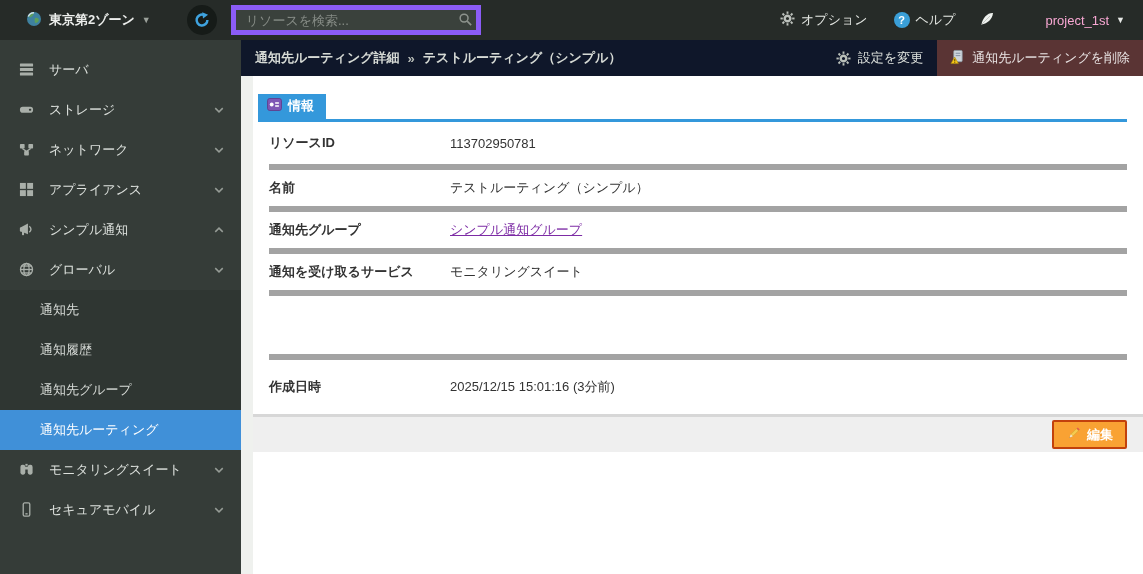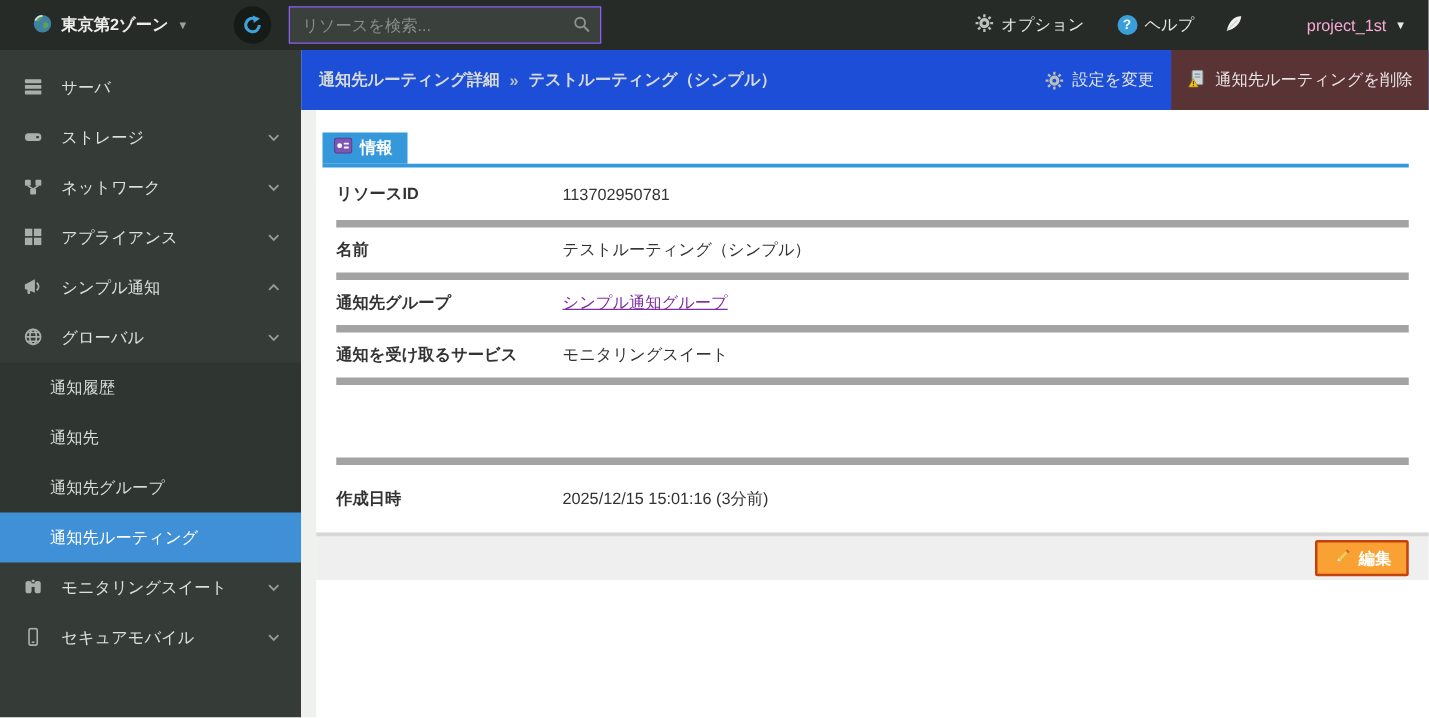--- a/index.html
+++ b/index.html
@@ -8,21 +8,21 @@
 
   
   .topbar { height:40px; background:#262b28; display:flex; align-items:center;
     padding:0 18px 0 26px; color:#e4e7e3; }
   .zone { display:flex; align-items:center; gap:7px; cursor:pointer; }
   .zone-label { font-weight:bold; color:#eceeec; }
   .caret { font-size:9px; color:#9ba19b; }
   .refresh-wrap { width:30px; height:30px; border-radius:50%; background:#161b18;
     display:flex; align-items:center; justify-content:center; margin-left:36px; cursor:pointer; }
   .searchbox { position:relative; margin-left:14px; }
-  .searchbox input { width:250px; height:30px; background:#3a413c; border:1px solid #8b5cf6;
+  .searchbox input { width:250px; height:30px; background:#3a413c; border:5px solid #8b5cf6;
     color:#fdba74; padding:0 32px 0 10px; outline:none; font-size:13px;
     font-family:"Liberation Sans","DejaVu Sans",sans-serif; }
   .searchbox input::placeholder { color:#878d87; }
   .search-icon { position:absolute; right:8px; top:7px; }
   .topbar-right { margin-left:auto; display:flex; align-items:center; gap:10px; }
   .tb-btn { display:flex; align-items:center; gap:6px; color:#e4e7e3; cursor:pointer; padding:0 8px; }
   .help-circle { width:16px; height:16px; border-radius:50%; background:#3a9fd8; color:#fff;
     font-size:11px; font-weight:bold; display:flex; align-items:center; justify-content:center; }
   .feather { margin:0 6px; cursor:pointer; }
   .project { display:flex; align-items:center; gap:7px; margin-left:34px; cursor:pointer; }
@@ -36,21 +36,21 @@
   .side-item .s-icon { width:18px; height:16px; color:#a9afa9; margin-right:13px; flex-shrink:0; }
   .side-item .s-label { flex:1; }
   .chev { color:#969c96; width:12px; height:12px; }
   .submenu { background:#2f3632; }
   .sub-item { height:40px; display:flex; align-items:center; padding-left:40px;
     color:#d8dcd8; cursor:pointer; }
   .sub-item.active { background:#4090d8; color:#fff; }
 
   
   .main { flex:1; display:flex; flex-direction:column; min-width:0; }
-  .page-header { height:48px; background:#1d4ed8; display:flex; align-items:center;
+  .page-header { height:36px; background:#0f172a; display:flex; align-items:center;
     color:#d6dad5; flex-shrink:0; }
   .breadcrumb { padding-left:14px; font-weight:bold; display:flex; gap:8px; align-items:center; }
   .bc-sep { color:#b8bdb8; }
   .ph-right { margin-left:auto; display:flex; align-items:stretch; height:100%; }
   .settings-btn { display:flex; align-items:center; gap:7px; color:#dfe3de; padding:0 14px;
     cursor:pointer; }
   .settings-btn .s-icon { color:#b9bfb9; width:15px; height:15px; }
   .delete-btn { display:flex; align-items:center; gap:7px; background:#5a3434; color:#e9e4e4;
     padding:0 13px; cursor:pointer; }
 
@@ -213,24 +213,24 @@
               <line x1="2.4" y1="11.7" x2="13.6" y2="11.7"></line>
             </svg></span>
           <span class="s-label">グローバル</span>
           <span class="chev"><svg width="12" height="12" viewBox="0 0 16 16" fill="none" stroke="currentColor" stroke-width="2">
               <polyline points="3,5.5 8,10.5 13,5.5"></polyline>
             </svg></span>
         </div>
       </div>
     <div class="submenu" id="side-sub">
         <div class="sub-item">
+          <span>通知先</span>
+        </div>
+        <div class="sub-item">
           <span>通知履歴</span>
-        </div>
-        <div class="sub-item">
-          <span>通知先</span>
         </div>
         <div class="sub-item">
           <span>通知先グループ</span>
         </div>
         <div class="sub-item active">
           <span>通知先ルーティング</span>
         </div>
       </div>
     <div id="side-bottom">
         <div class="side-item">

